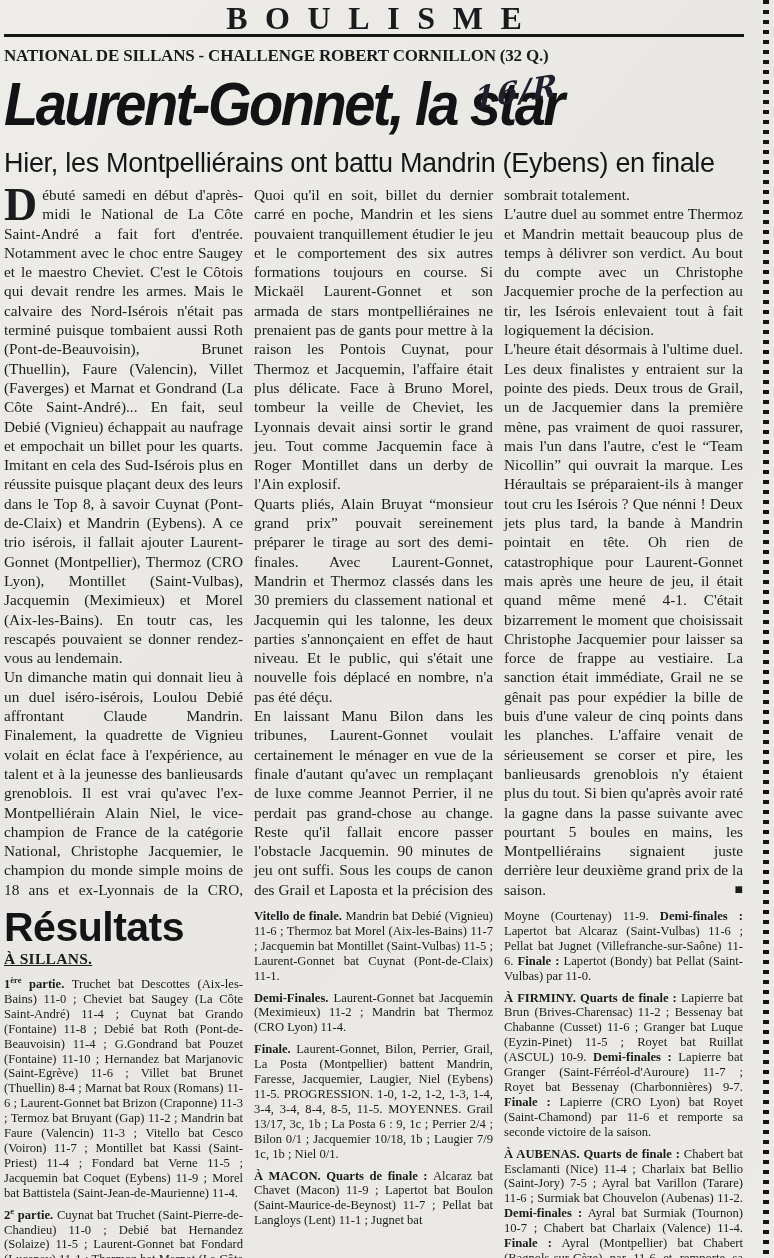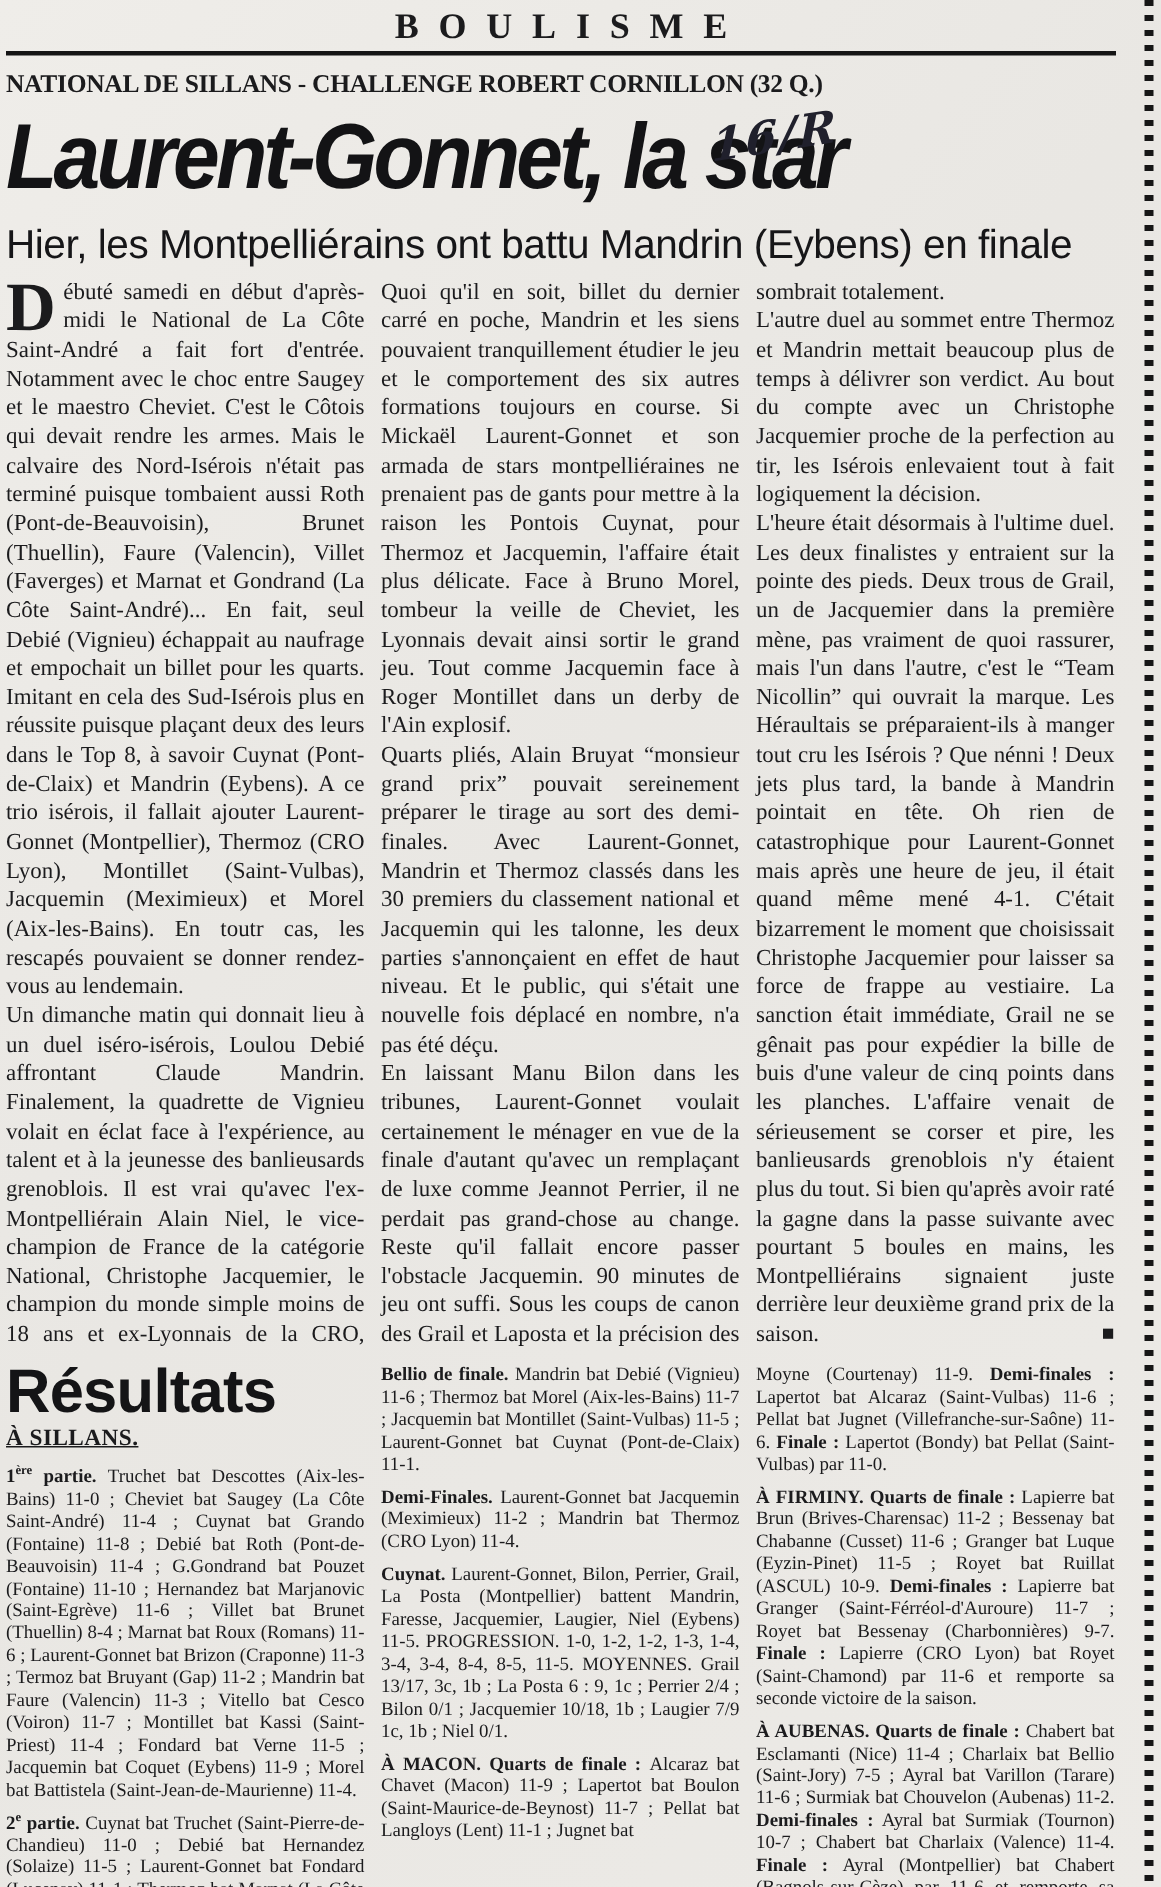--- a/index.html
+++ b/index.html
@@ -9,21 +9,21 @@
     background:linear-gradient(130deg,#efede9 0%,#e9e7e3 45%,#eceae6 100%);
     color:#1b1b1d; font-family:"Liberation Serif", serif;
   }
   .dotted-edge {
     position:absolute; right:5px; top:0; height:100%; width:6px;
     background:repeating-linear-gradient(to bottom,#161616 0 4px, rgba(0,0,0,0) 4px 10px);
   }
   .content { position:absolute; left:4px; top:0; width:740px; }
 
   .masthead {
-    text-align:center; font-weight:bold; font-size:24px; line-height:26px;
+    text-align:center; font-weight:bold; font-size:32px; line-height:26px;
     letter-spacing:.55em; padding-top:5px; text-indent:.55em;
   }
   .rule { height:3px; background:#151515; margin-top:3px; }
   .kicker {
     font-weight:bold; font-size:17px; line-height:25px; margin-top:6px;
     letter-spacing:-0.2px; white-space:nowrap;
   }
   .headline-row { position:relative; height:74px; margin-top:2px; }
   .headline {
     display:inline-block; font-family:"Liberation Sans", sans-serif;
@@ -102,23 +102,23 @@
     </div>
 
     <div class="cols results-cols">
       <div class="col">
         <div class="results-title">Résultats</div>
         <div class="loc-header">À SILLANS.</div>
         <p class="res-p res-first"><span class="b">1</span><sup class="b">ère</sup><span class="b"> partie.  </span><span>Truchet bat Descottes (Aix-les-Bains) 11-0 ; Cheviet bat Saugey (La Côte Saint-André) 11-4 ; Cuynat bat Grando (Fontaine) 11-8 ; Debié bat Roth (Pont-de-Beauvoisin) 11-4 ; G.Gondrand bat Pouzet (Fontaine) 11-10 ; Hernandez bat Marjanovic (Saint-Egrève) 11-6 ; Villet bat Brunet (Thuellin) 8-4 ; Marnat bat Roux (Romans) 11-6 ; Laurent-Gonnet bat Brizon (Craponne) 11-3 ; Termoz bat Bruyant (Gap) 11-2 ; Mandrin bat Faure (Valencin) 11-3 ; Vitello bat Cesco (Voiron) 11-7 ; Montillet bat Kassi (Saint-Priest) 11-4 ; Fondard bat Verne 11-5 ; Jacquemin bat Coquet (Eybens) 11-9 ; Morel bat Battistela (Saint-Jean-de-Maurienne) 11-4.</span></p>
         <p class="res-p"><span class="b">2</span><sup class="b">e</sup><span class="b"> partie.  </span><span>Cuynat bat Truchet (Saint-Pierre-de-Chandieu) 11-0 ; Debié bat Hernandez (Solaize) 11-5 ; Laurent-Gonnet bat Fondard (Lucenay) 11-1 ; Thermoz bat Marnat (La Côte Saint-André) 11-5 ; Man-</span></p>
       </div>
       <div class="col">
-        <p class="res-p"><span class="b">Bellio de finale.  </span><span>Mandrin bat Debié (Vignieu) 11-6 ; Thermoz bat Morel (Aix-les-Bains) 11-7 ; Jacquemin bat Montillet (Saint-Vulbas) 11-5 ; Laurent-Gonnet bat Cuynat (Pont-de-Claix) 11-1.</span></p>
+        <p class="res-p"><span class="b">Vitello de finale.  </span><span>Mandrin bat Debié (Vignieu) 11-6 ; Thermoz bat Morel (Aix-les-Bains) 11-7 ; Jacquemin bat Montillet (Saint-Vulbas) 11-5 ; Laurent-Gonnet bat Cuynat (Pont-de-Claix) 11-1.</span></p>
         <p class="res-p"><span class="b">Demi-Finales.  </span><span>Laurent-Gonnet bat Jacquemin (Meximieux) 11-2 ; Mandrin bat Thermoz (CRO Lyon) 11-4.</span></p>
-        <p class="res-p"><span class="b">Cuynat.  </span><span>Laurent-Gonnet, Bilon, Perrier, Grail, La Posta (Montpellier) battent Mandrin, Faresse, Jacquemier, Laugier, Niel (Eybens) 11-5. PROGRESSION. 1-0, 1-2, 1-2, 1-3, 1-4, 3-4, 3-4, 8-4, 8-5, 11-5. MOYENNES. Grail 13/17, 3c, 1b ; La Posta 6 : 9, 1c ; Perrier 2/4 ; Bilon 0/1 ; Jacquemier 10/18, 1b ; Laugier 7/9 1c, 1b ; Niel 0/1.</span></p>
+        <p class="res-p"><span class="b">Finale.  </span><span>Laurent-Gonnet, Bilon, Perrier, Grail, La Posta (Montpellier) battent Mandrin, Faresse, Jacquemier, Laugier, Niel (Eybens) 11-5. PROGRESSION. 1-0, 1-2, 1-2, 1-3, 1-4, 3-4, 3-4, 8-4, 8-5, 11-5. MOYENNES. Grail 13/17, 3c, 1b ; La Posta 6 : 9, 1c ; Perrier 2/4 ; Bilon 0/1 ; Jacquemier 10/18, 1b ; Laugier 7/9 1c, 1b ; Niel 0/1.</span></p>
         <p class="res-p"><span class="b">À MACON. Quarts de finale :  </span><span>Alcaraz bat Chavet (Macon) 11-9 ; Lapertot bat Boulon (Saint-Maurice-de-Beynost) 11-7 ; Pellat bat Langloys (Lent) 11-1 ; Jugnet bat</span></p>
       </div>
       <div class="col">
         <p class="res-p"><span>Moyne (Courtenay) 11-9. </span><span class="b">Demi-finales :</span><span> Lapertot bat Alcaraz (Saint-Vulbas) 11-6 ; Pellat bat Jugnet (Villefranche-sur-Saône) 11-6. </span><span class="b">Finale :</span><span>  Lapertot (Bondy) bat Pellat (Saint-Vulbas) par 11-0.</span></p>
         <p class="res-p"><span class="b">À FIRMINY. Quarts de finale :  </span><span>Lapierre bat Brun (Brives-Charensac) 11-2 ; Bessenay bat Chabanne (Cusset) 11-6 ; Granger bat Luque (Eyzin-Pinet) 11-5 ; Royet bat Ruillat (ASCUL) 10-9. </span><span class="b">Demi-finales :</span><span>  Lapierre bat Granger (Saint-Férréol-d'Auroure) 11-7 ; Royet bat Bessenay (Charbonnières) 9-7. </span><span class="b">Finale :</span><span>  Lapierre (CRO Lyon) bat Royet (Saint-Chamond) par 11-6 et remporte sa seconde victoire de la saison.</span></p>
         <p class="res-p"><span><span class="b">À AUBENAS. Quarts de finale :  </span><span>Chabert bat Esclamanti (Nice) 11-4 ; Charlaix bat Bellio (Saint-Jory) 7-5 ; Ayral bat Varillon (Tarare) 11-6 ; Surmiak bat Chouvelon (Aubenas) 11-2. </span><span class="b">Demi-finales :</span><span>  Ayral bat Surmiak (Tournon) 10-7 ; Chabert bat Charlaix (Valence) 11-4. </span><span class="b">Finale :</span><span>  Ayral (Montpellier) bat Chabert (Bagnols-sur-Cèze) par 11-6 et remporte sa deuxième victoire de la saison.</span></span></p>
       </div>
     </div>
 
   </div>

